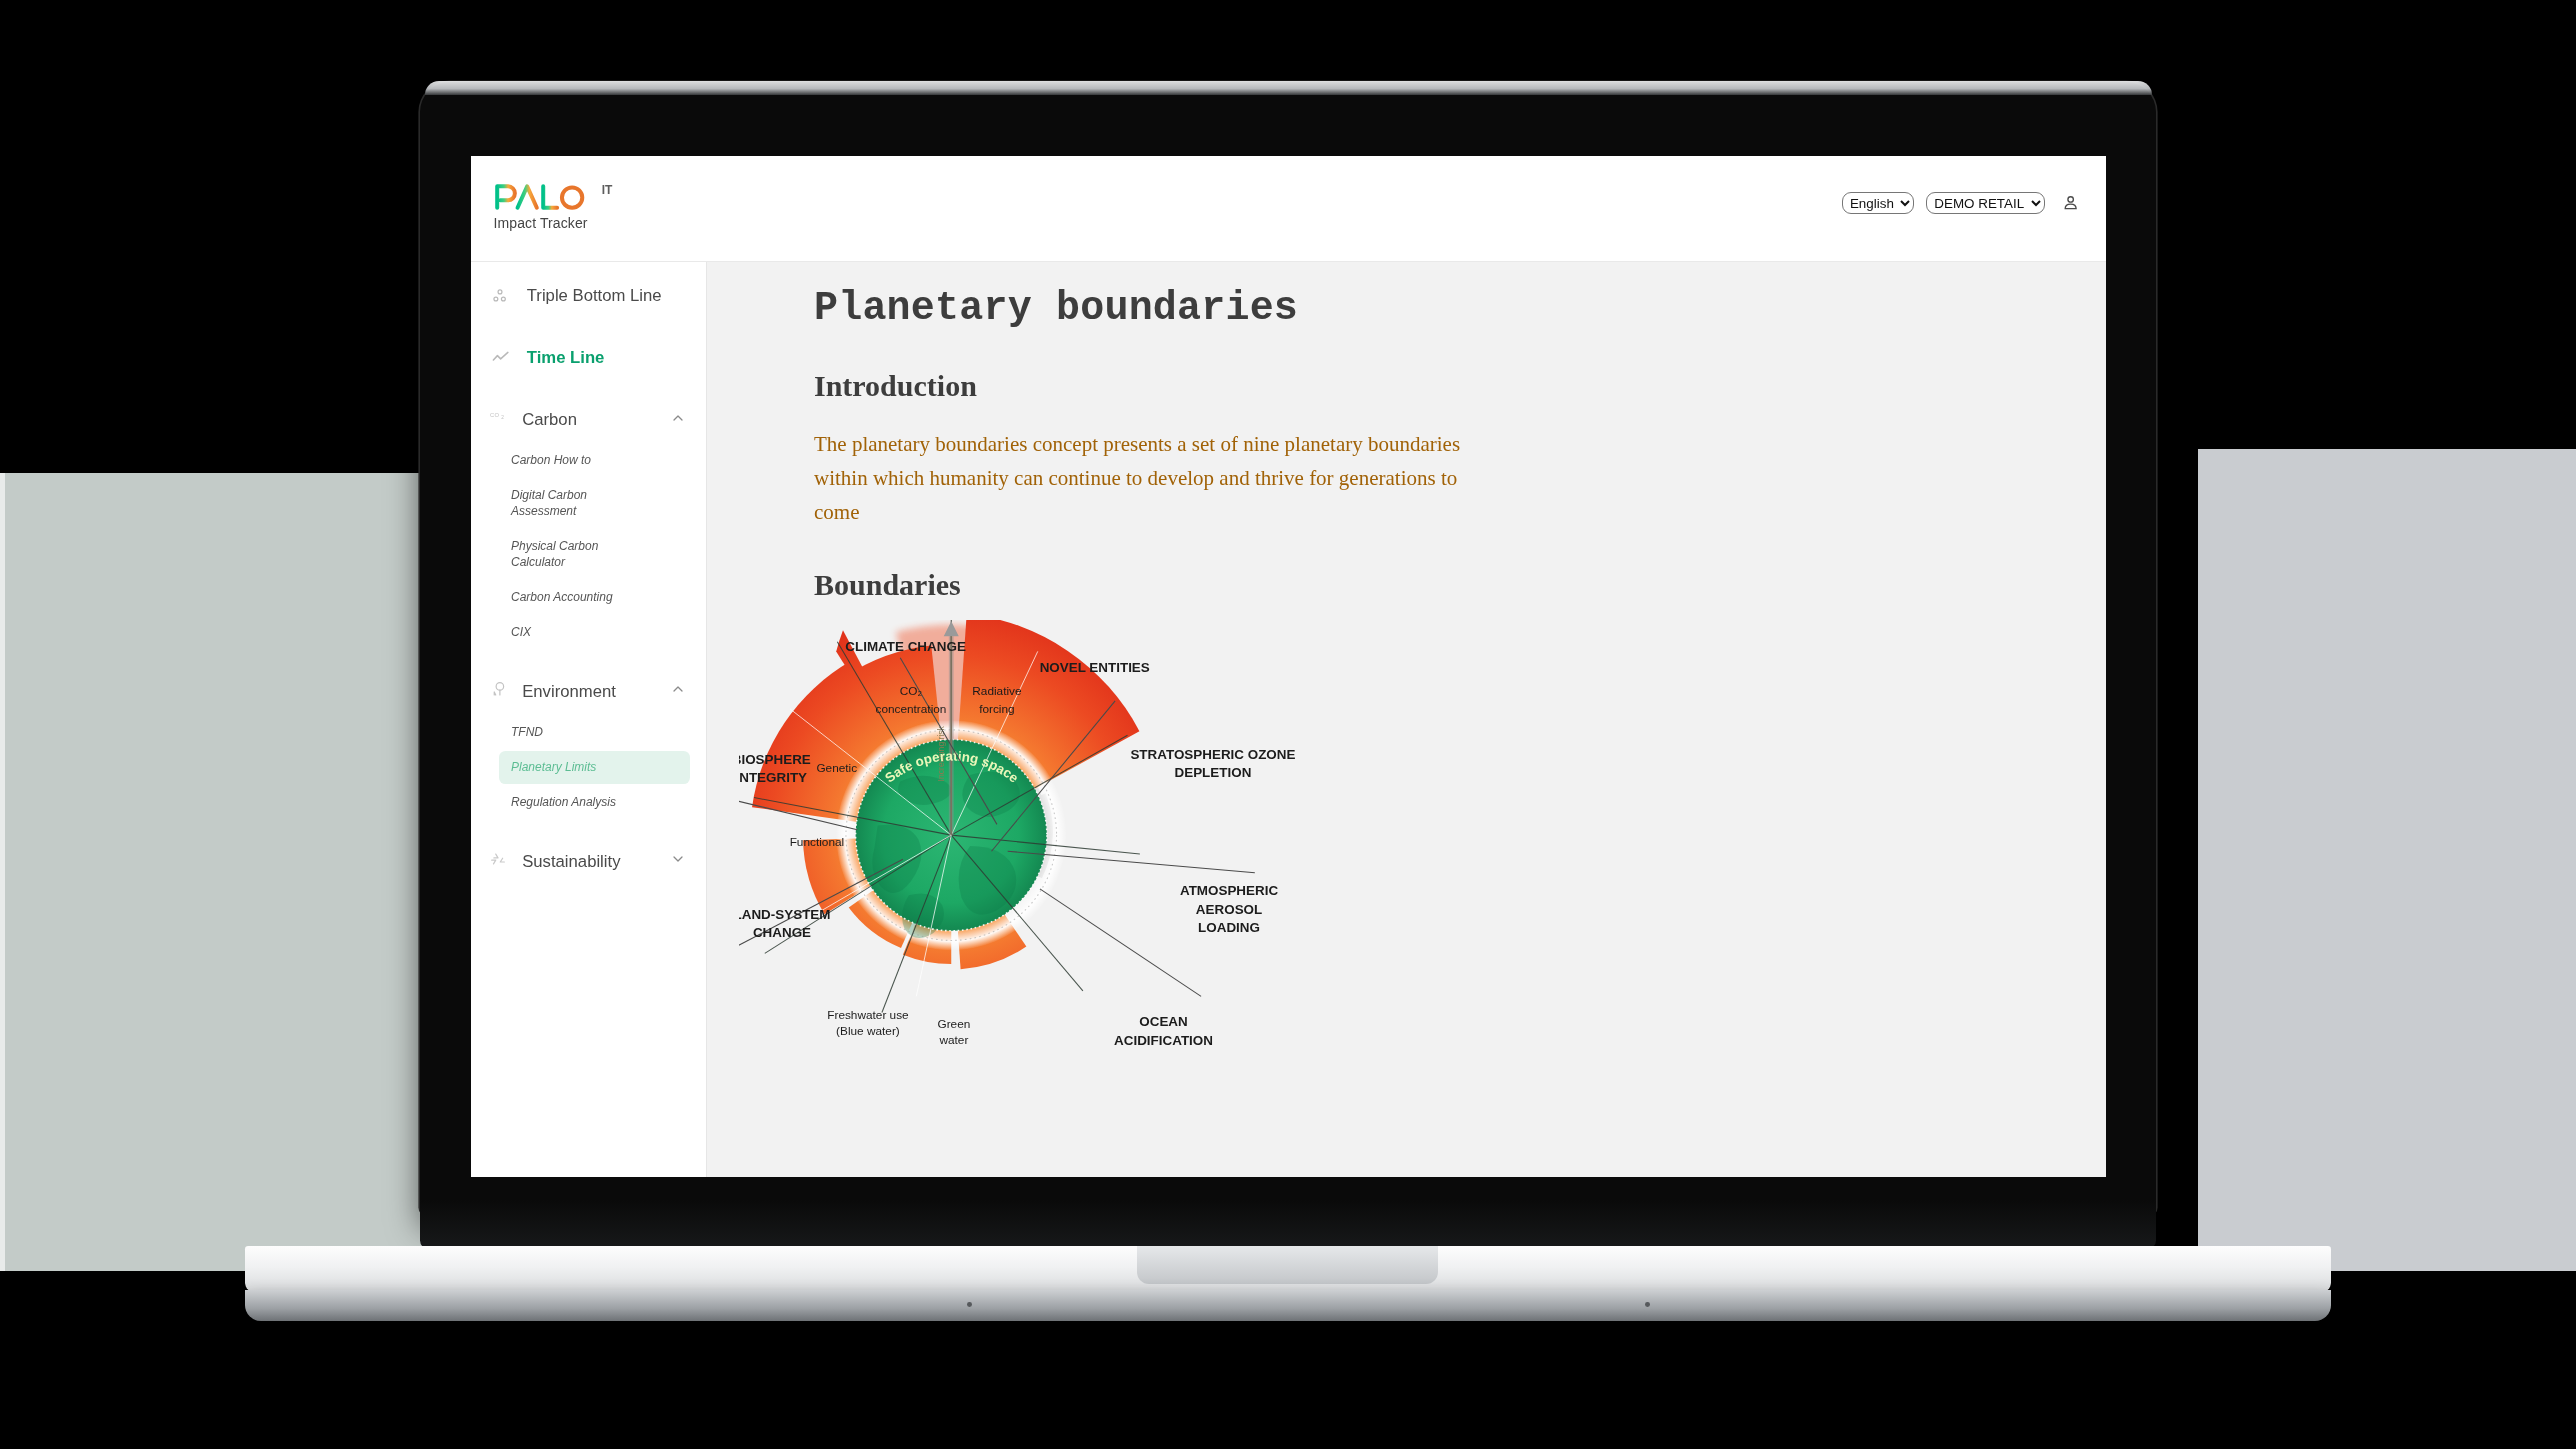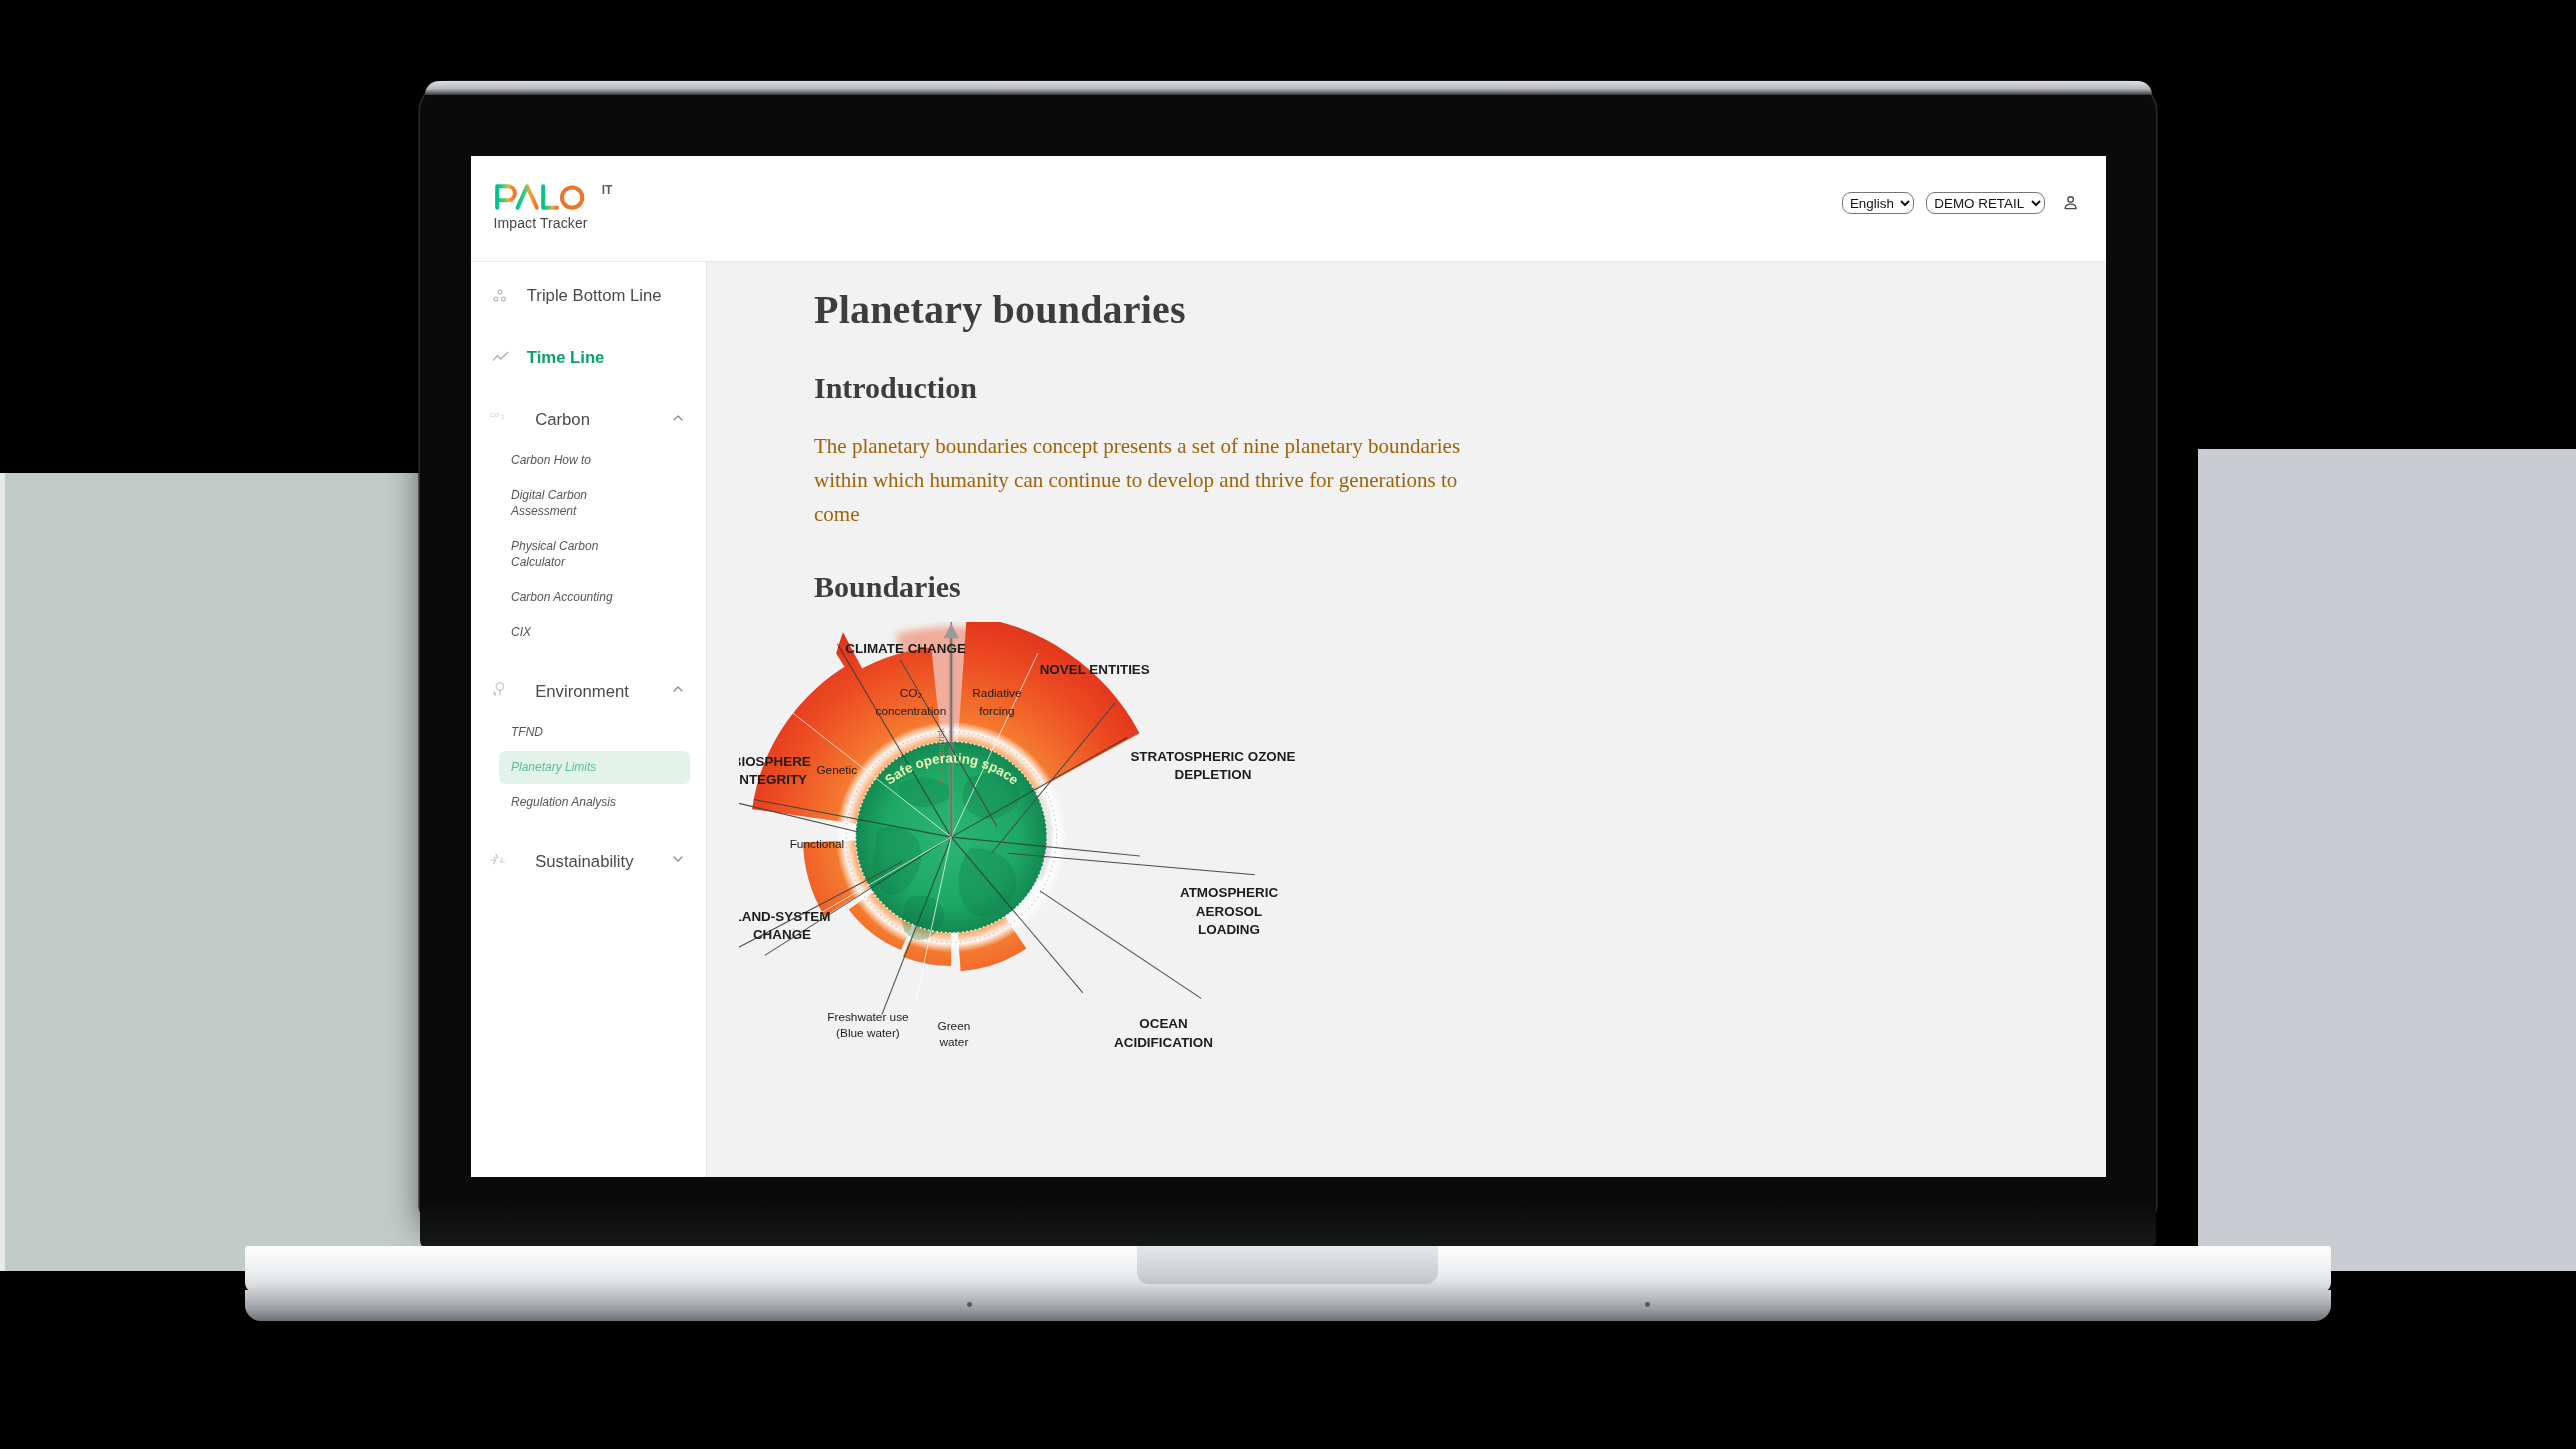--- a/index.html
+++ b/index.html
@@ -114,21 +114,21 @@
   }
   .nav-item{
     display:flex; align-items:center; gap:15px;
     padding:10.7px 16px 10.7px 10.7px; margin:0 7.5px;
     border-radius:6.4px; cursor:pointer;
     font-size:16.7px; color:#4a4a4a;
   }
   .nav-item .ico{ width:22.6px; height:22.6px; flex:0 0 22.6px; display:flex; align-items:center; justify-content:center; }
   .nav-item.active-green{ color:#0aa06e; font-weight:600; }
   .nav-group{
-    display:flex; align-items:center; gap:28px;
+    display:flex; align-items:center; gap:15px;
     padding:10.7px 13px 10.7px 10.7px; margin:0 7.5px;
     font-size:16.7px; color:#4a4a4a; cursor:pointer;
   }
   .nav-group .label{ flex:1; }
   .nav-spacer{ height:18px; }
   .sub-item{
     font-size:12px; color:#555; cursor:pointer;
     padding:8.6px 12px; margin:2.1px 16px 2.1px 28px;
     border-radius:6.4px; line-height:1.32;font-style:italic;
   }
@@ -139,21 +139,21 @@
     pointer-events:none;
   }
 
   
   .main{
     flex:1; background:#f2f2f2; position:relative; overflow:hidden;
     padding:24px 0 0 0;
   }
   .doc{ padding-left:107px; padding-right:64px; }
   .doc h1{
-    font-family:Liberation Serif, serif; font-weight:700;
+    font-family:Liberation Mono, monospace; font-weight:700;
     font-size:40px; color:#3d3d3d; letter-spacing:0.2px;
   }
   .doc h2{
     font-family:"Liberation Serif", serif; font-weight:700;
     font-size:30px; color:#3d3d3d; margin-top:38px;
   }
   .doc p{
     font-family:"Liberation Serif", serif; font-size:21px; color:#a16207;
     line-height:1.62; margin-top:24px; max-width:669px;
   }

